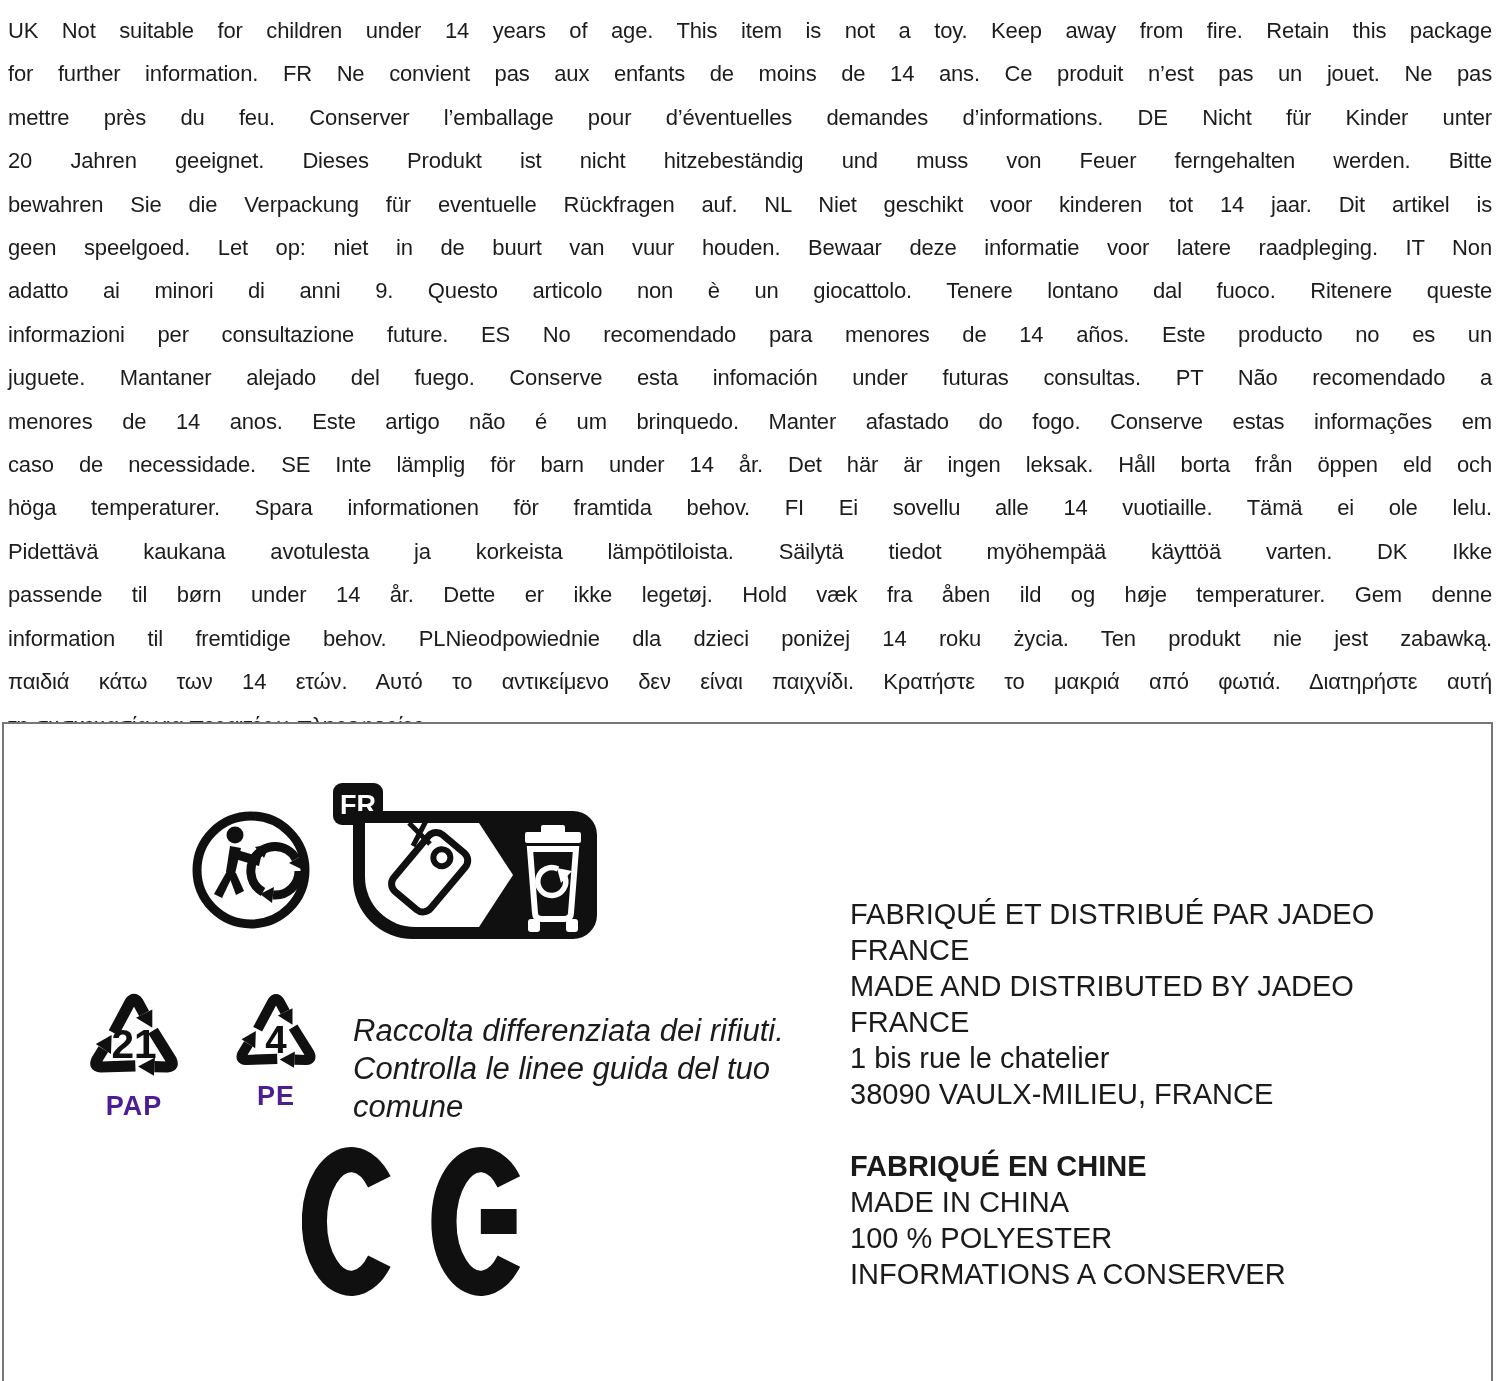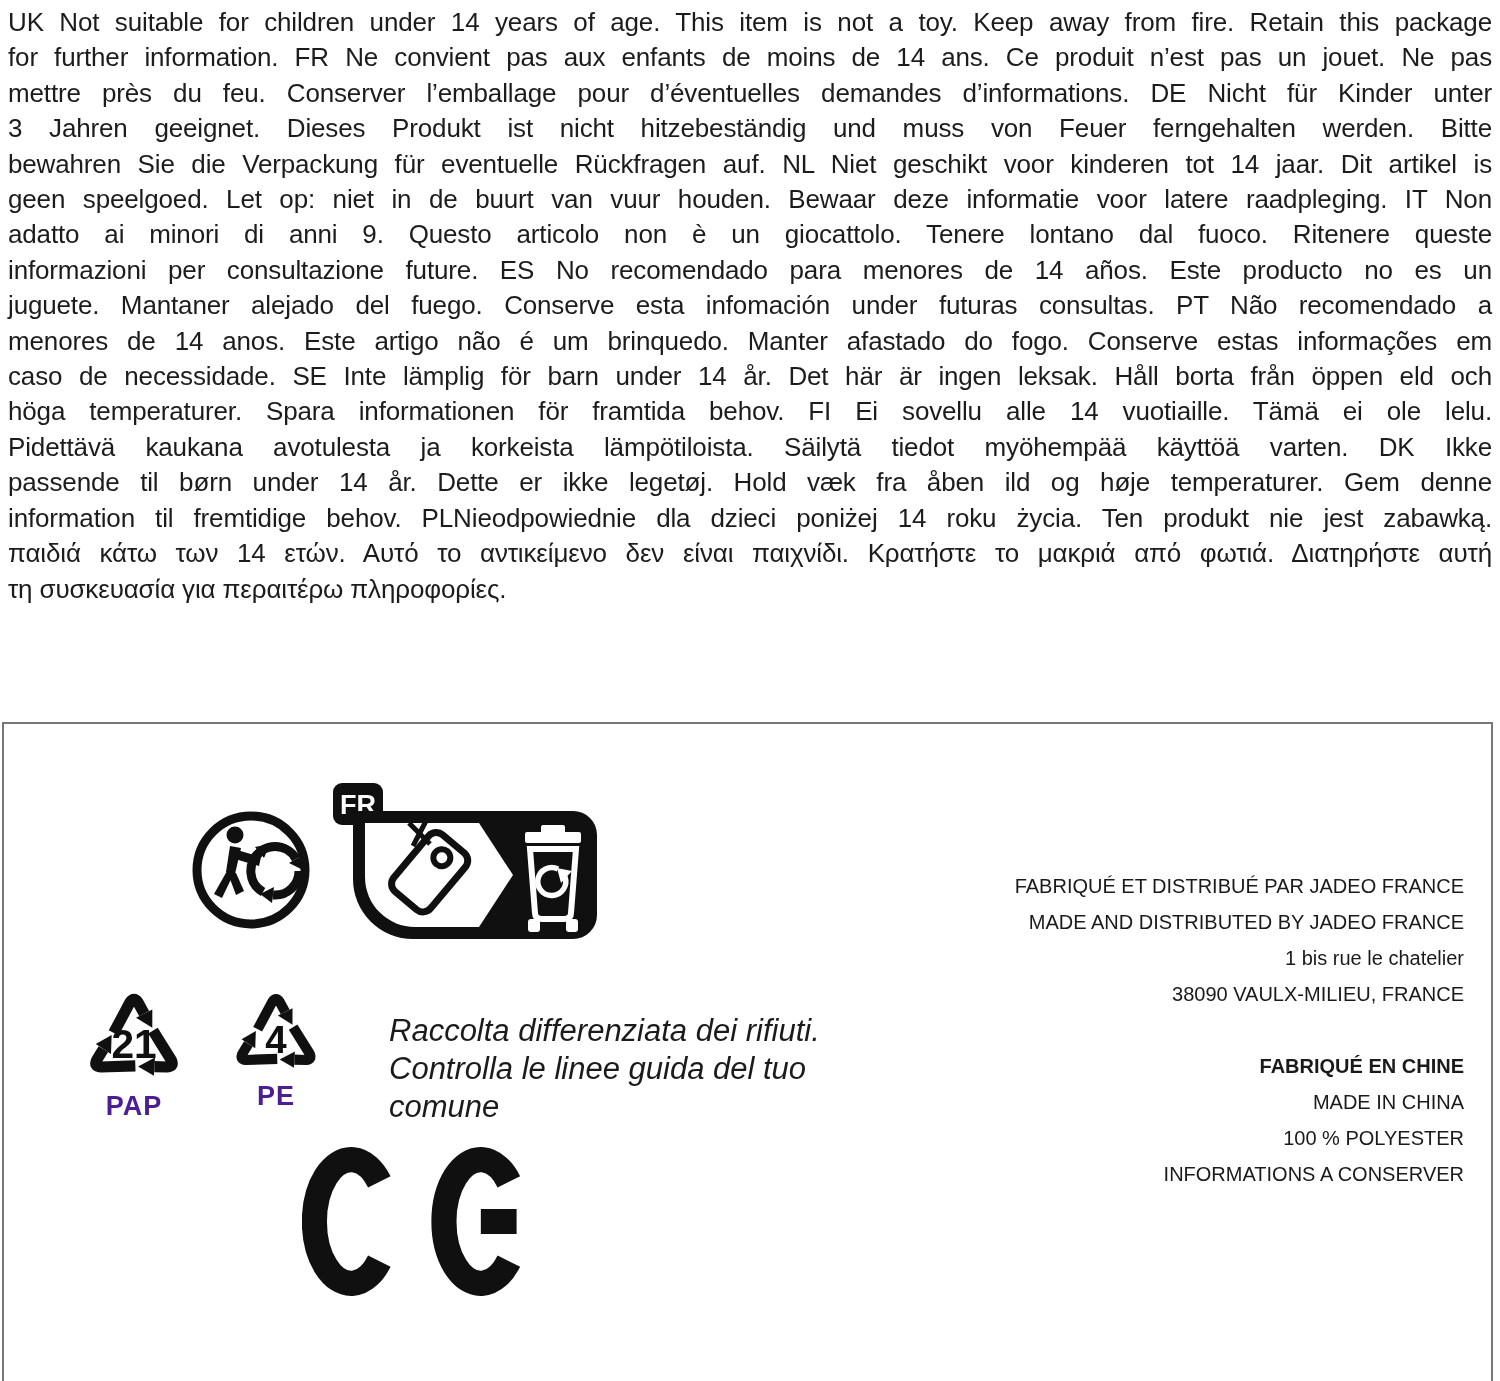--- a/index.html
+++ b/index.html
@@ -1,57 +1,57 @@
 <!DOCTYPE html>
 <html><head>
 <meta charset="utf-8">
 <style>
   html,body{margin:0;padding:0;background:#fff;}
   body{width:1500px;height:1381px;position:relative;overflow:hidden;
        font-family:"Liberation Sans",sans-serif;color:#1b1b1b;}
 
   
   .warning{position:absolute;top:5px;left:8px;width:1484px;}
-  .wline{font-size:26px;line-height:35.4px;letter-spacing:-0.15px;
+  .wline{font-size:22px;line-height:35.4px;letter-spacing:-0.15px;
          text-align:justify;text-align-last:justify;white-space:normal;
-         color:#1c1c1c;}
+         color:#1c1c1c;margin-top:8px;}
   .wline-last{text-align-last:left;}
 
   
   .info-box{position:absolute;left:2px;top:722px;width:1491px;height:844px;
             border:2px solid #777;box-sizing:border-box;background:#fff;}
 
   .abs{position:absolute;}
 
   
   .sort-note{position:absolute;left:353px;top:1012px;width:470px;
-             font-size:31px;line-height:38px;font-style:italic;color:#1b1b1b;margin-left:36px;}
+             font-size:31px;line-height:38px;font-style:italic;color:#1b1b1b;}
 
   
   .resin{position:absolute;text-align:center;}
   .resin-label{font-weight:bold;font-size:27px;letter-spacing:1px;color:#4c1d95;
                margin-top:-6px;}
 
   
-  .addr{position:absolute;left:850px;top:868px;width:614px;text-align:right;
-        font-size:20px;line-height:36px;color:#1a1a1a;}
+  .addr{position:absolute;left:850px;top:896px;width:614px;text-align:left;
+        font-size:29px;line-height:36px;color:#1a1a1a;}
   .addr .origin-group{margin-top:36px;}
   .origin-title{font-weight:bold;}
 
   svg{display:block;}
   svg text{font-family:"Liberation Sans",sans-serif;}
 </style>
 </head>
 <body>
 
 <div class="warning">
     <div class="wline">UK Not suitable for children under 14 years of age. This item is not a toy. Keep away from fire. Retain this package</div>
     <div class="wline">for further information. FR Ne convient pas aux enfants de moins de 14 ans. Ce produit n’est pas un jouet. Ne pas</div>
     <div class="wline">mettre près du feu. Conserver l’emballage pour d’éventuelles demandes d’informations. DE Nicht für Kinder unter</div>
-    <div class="wline">3 Jahren geeignet. Dieses Produkt ist nicht hitzebeständig und muss von Feuer ferngehalten werden. Bitte</div>
+    <div class="wline">20 Jahren geeignet. Dieses Produkt ist nicht hitzebeständig und muss von Feuer ferngehalten werden. Bitte</div>
     <div class="wline">bewahren Sie die Verpackung für eventuelle Rückfragen auf. NL Niet geschikt voor kinderen tot 14 jaar. Dit artikel is</div>
     <div class="wline">geen speelgoed. Let op: niet in de buurt van vuur houden. Bewaar deze informatie voor latere raadpleging. IT Non</div>
     <div class="wline">adatto ai minori di anni 9. Questo articolo non è un giocattolo. Tenere lontano dal fuoco. Ritenere queste</div>
     <div class="wline">informazioni per consultazione future. ES No recomendado para menores de 14 años. Este producto no es un</div>
     <div class="wline">juguete. Mantaner alejado del fuego. Conserve esta infomación under futuras consultas. PT Não recomendado a</div>
     <div class="wline">menores de 14 anos. Este artigo não é um brinquedo. Manter afastado do fogo. Conserve estas informações em</div>
     <div class="wline">caso de necessidade. SE Inte lämplig för barn under 14 år. Det här är ingen leksak. Håll borta från öppen eld och</div>
     <div class="wline">höga temperaturer. Spara informationen för framtida behov. FI Ei sovellu alle 14 vuotiaille. Tämä ei ole lelu.</div>
     <div class="wline">Pidettävä kaukana avotulesta ja korkeista lämpötiloista. Säilytä tiedot myöhempää käyttöä varten. DK Ikke</div>
     <div class="wline">passende til børn under 14 år. Dette er ikke legetøj. Hold væk fra åben ild og høje temperaturer. Gem denne</div>

